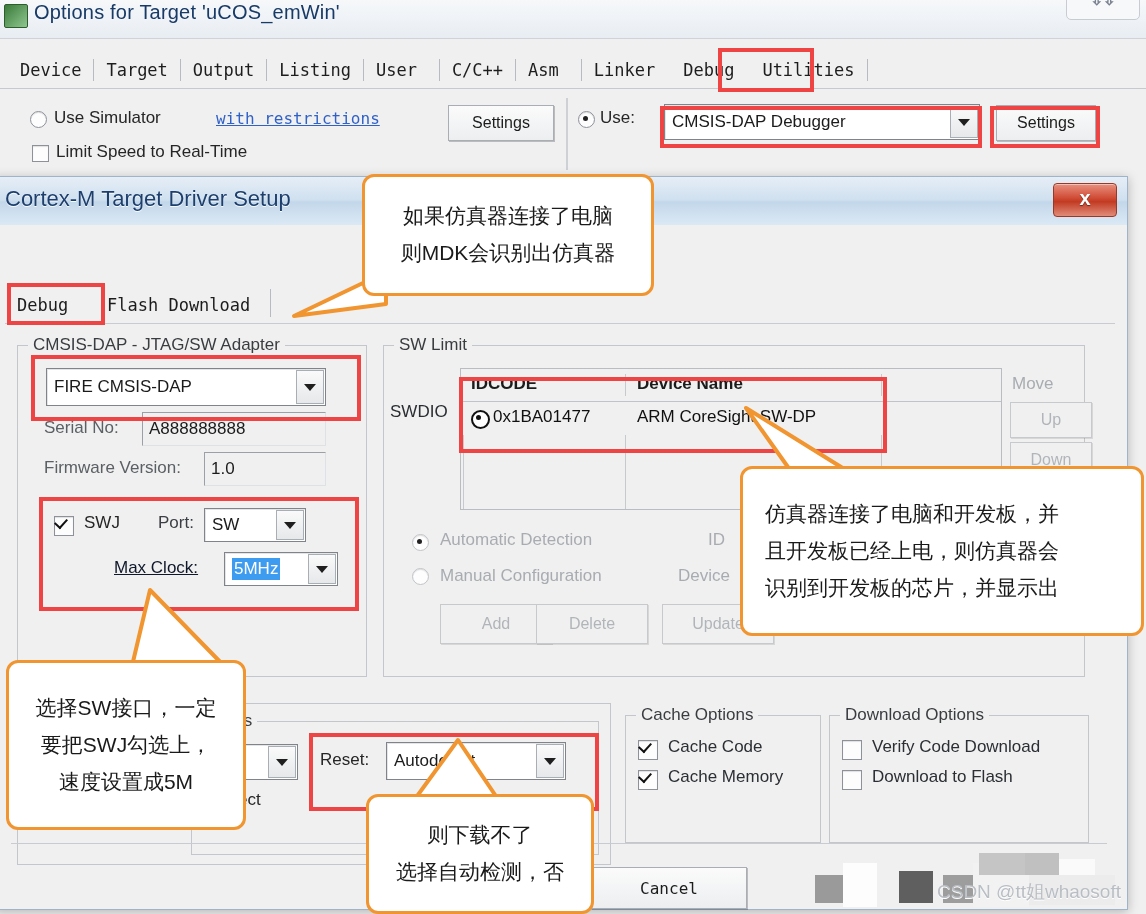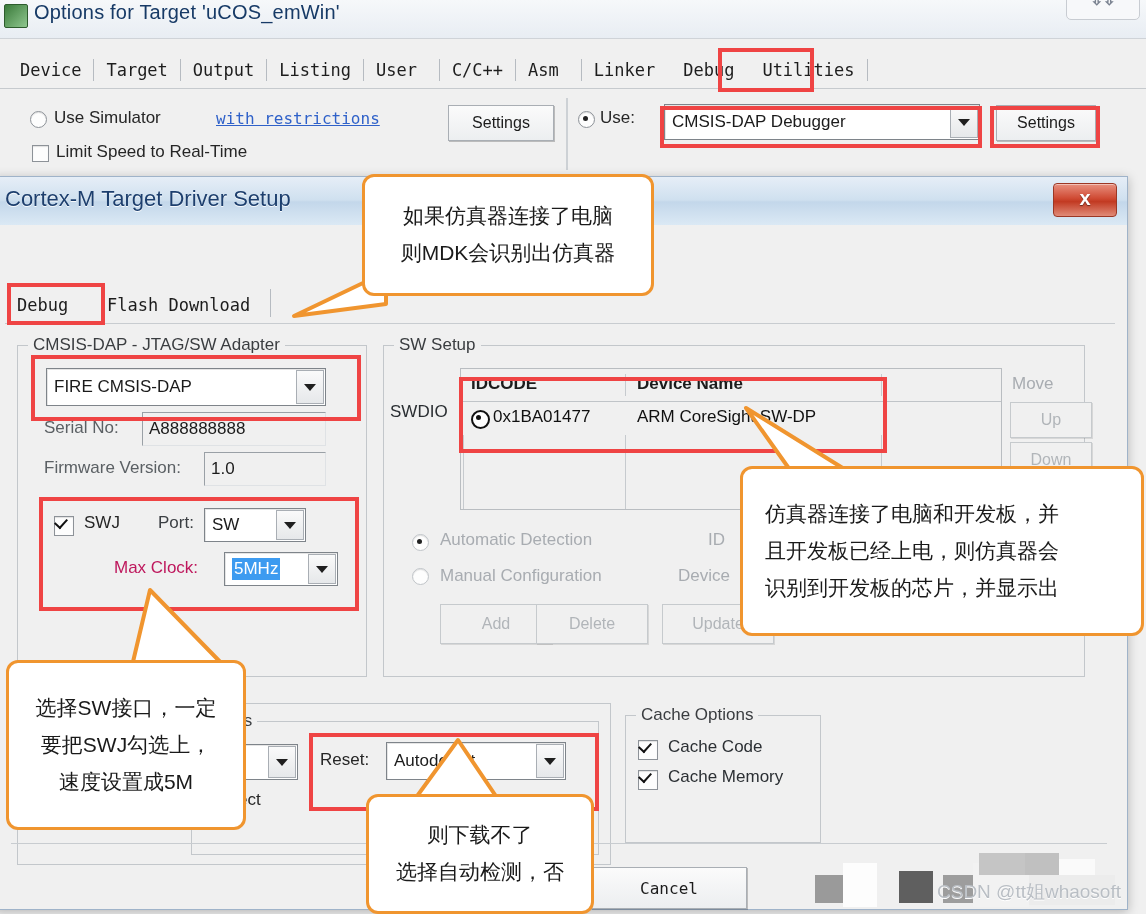--- a/index.html
+++ b/index.html
@@ -237,33 +237,33 @@
         </div>
 
         <div class="chk on" style="left:36px;top:170px;width:18px;height:18px;"></div>
         <div class="lbl" style="left:66px;top:167px;">SWJ</div>
         <div class="lbl" style="left:140px;top:167px;color:#3b3f43;">Port:</div>
         <div class="combo" style="left:186px;top:162px;width:100px;height:32px;">
           <div class="cv">SW</div>
           <div class="arw"></div>
         </div>
 
-        <div class="lbl" style="left:96px;top:212px;color:#be185d;">Max Clock:</div>
+        <div class="lbl" style="left:96px;top:212px;color:#0f172a;text-decoration:underline;">Max Clock:</div>
         <div class="combo" style="left:206px;top:206px;width:112px;height:32px;">
           <div class="cv sel">5MHz</div>
           <div class="arw"></div>
         </div>
       </div>
 
       <div class="redbox" style="left:36px;top:130px;width:330px;height:66px;"></div>
       <div class="redbox" style="left:44px;top:272px;width:320px;height:114px;"></div>
       <div class="redbox" style="left:12px;top:58px;width:98px;height:42px;"></div>
 
       <div class="grp" style="left:388px;top:120px;width:700px;height:330px;">
-        <div class="gt">SW Setup</div>
+        <div class="gt">SW Limit</div>
 
         <div class="lbl" style="left:6px;top:56px;color:#2a2e32;">SWDIO</div>
 
         <div class="devlist" style="left:76px;top:22px;width:540px;height:140px;">
           <div class="devhdr">
             <div class="hc" style="left:10px;">IDCODE</div>
             <div class="hsep" style="left:164px;"></div>
             <div class="hc" style="left:176px;">Device Name</div>
             <div class="hsep" style="left:420px;"></div>
           </div>
@@ -322,20 +322,27 @@
       <div class="redbox" style="left:314px;top:508px;width:290px;height:78px;"></div>
 
       <div class="grp" style="left:630px;top:490px;width:194px;height:126px;">
         <div class="gt">Cache Options</div>
         <div class="chk on" style="left:12px;top:24px;width:18px;height:18px;"></div>
         <div class="lbl" style="left:42px;top:21px;color:#2b2f33;">Cache Code</div>
         <div class="chk on" style="left:12px;top:54px;width:18px;height:18px;"></div>
         <div class="lbl" style="left:42px;top:51px;color:#2b2f33;">Cache Memory</div>
       </div>
 
+      <div class="grp" style="left:834px;top:490px;width:258px;height:126px;">
+        <div class="gt">Download Options</div>
+        <div class="chk" style="left:12px;top:24px;width:18px;height:18px;"></div>
+        <div class="lbl" style="left:42px;top:21px;color:#2b2f33;">Verify Code Download</div>
+        <div class="chk" style="left:12px;top:54px;width:18px;height:18px;"></div>
+        <div class="lbl" style="left:42px;top:51px;color:#2b2f33;">Download to Flash</div>
+      </div>
 
       <div class="bottombar">
         <div class="hr" style="left:16px;top:0px;width:1096px;"></div>
         <div class="btn mono" style="left:596px;top:24px;width:154px;height:40px;">Cancel</div>
 
         <div class="mosaic" style="left:820px;top:10px;width:300px;height:54px;">
           <i style="left:0;top:22px;width:28px;height:28px;background:#9a9a9a;"></i>
           <i style="left:28px;top:10px;width:34px;height:44px;background:#fdfdfd;"></i>
           <i style="left:84px;top:18px;width:34px;height:32px;background:#5f5f5f;"></i>
           <i style="left:128px;top:22px;width:30px;height:28px;background:#9d9d9d;"></i>

